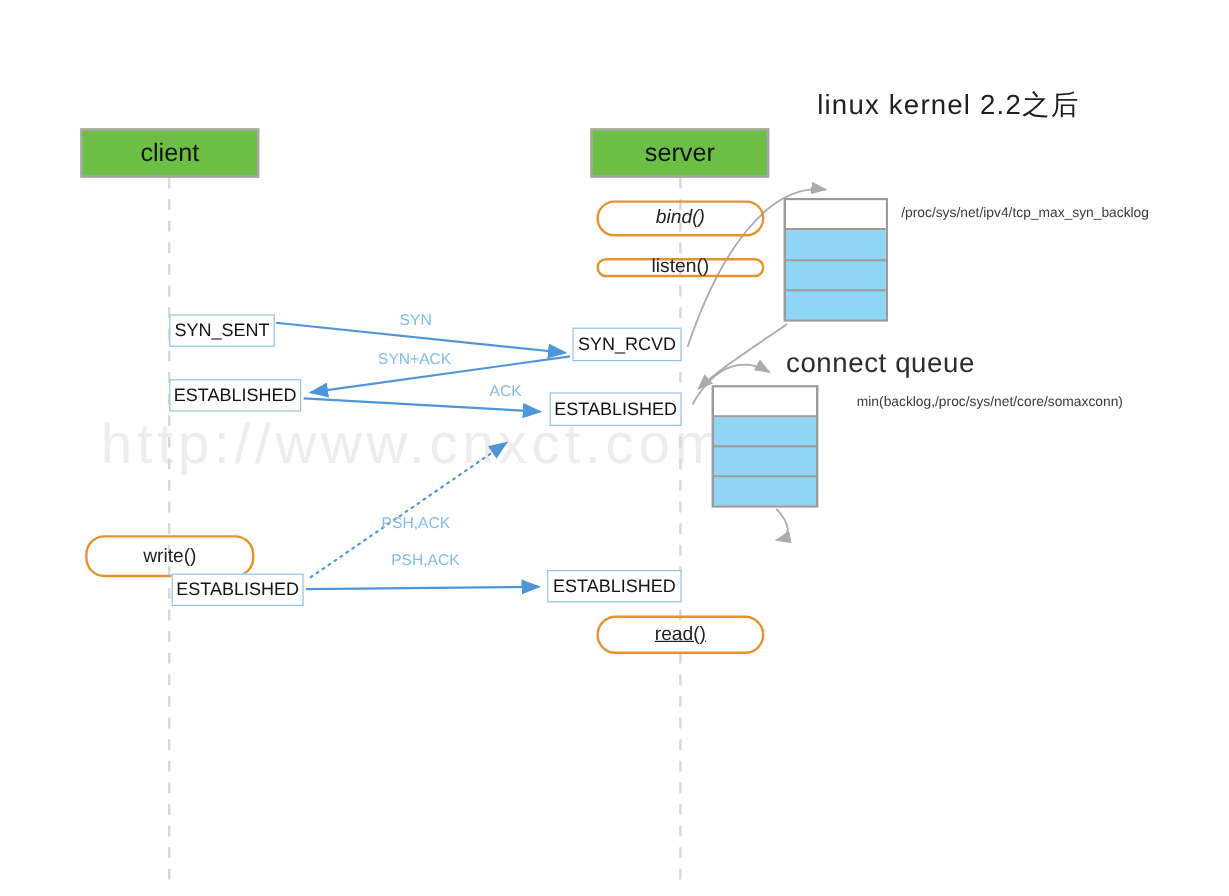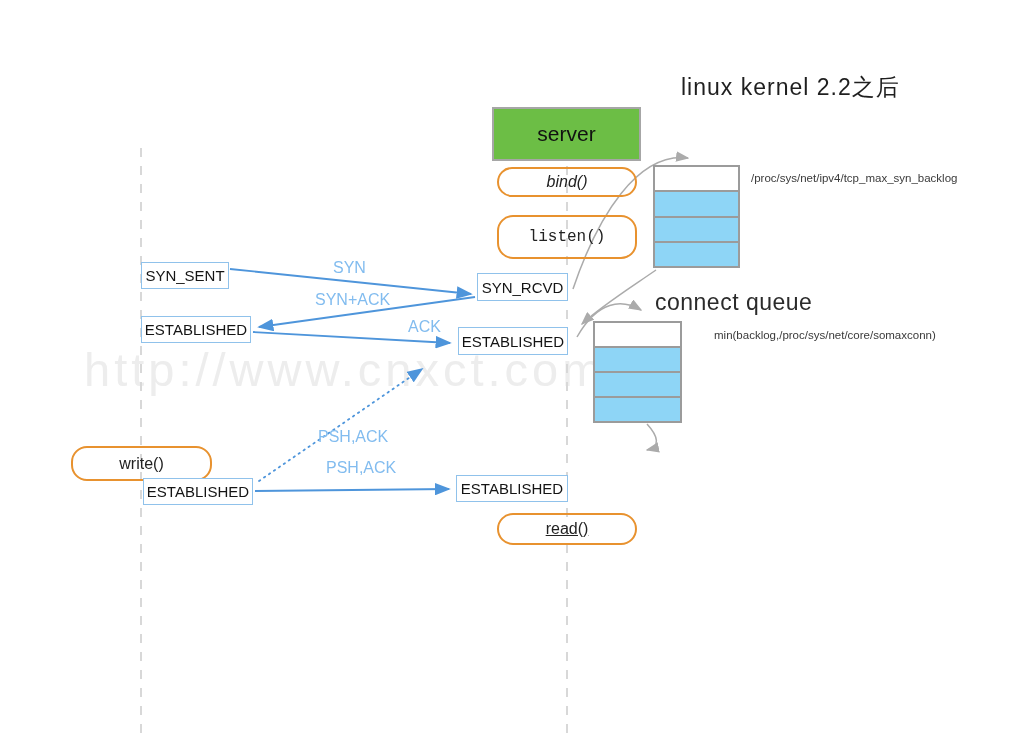--- a/index.html
+++ b/index.html
@@ -28,21 +28,21 @@
     border:1px solid #90c2eb;background:#fff;
     display:flex;align-items:center;justify-content:center;
     font-size:15px;color:#141414;white-space:nowrap;
   }
   .queue{border:2px solid #9b9b9b;background:#fff;display:flex;flex-direction:column;}
   .queue-row{flex:1;border-bottom:2px solid #9b9b9b;background:#fff;}
   .queue-row:last-child{border-bottom:none;}
   .queue-row.filled{background:#8ed5f6;}
   .big-label{font-size:23px;color:#2b2b2b;white-space:nowrap;letter-spacing:0.5px;}
   .note{font-size:11.5px;color:#3a3a3a;white-space:nowrap;}
-  .msg-label{font-size:16px;color:#82bcef;white-space:nowrap;}
+  .msg-label{font-size:13px;color:#82bcef;white-space:nowrap;}
   .title{font-size:23px;color:#1f1f1f;white-space:nowrap;letter-spacing:1px;}
 </style>
 </head>
 <body>
 
 <div class="canvas">
 
   <div class="watermark">http://www.cnxct.com</div>
 
   <svg class="lines" width="1024" height="747">
@@ -65,28 +65,31 @@
     <line x1="259" y1="481" x2="422" y2="369" stroke="#4e95db" stroke-width="1.8" stroke-dasharray="1.5 4.5" stroke-linecap="round" marker-end="url(#mblue)"></line>
 
     <path d="M573 289 C 598 215, 638 152, 688 158" fill="none" stroke="#ababab" stroke-width="1.5" marker-end="url(#mgray)"></path>
     <path d="M656 270 C 627 290, 600 307, 582 324" fill="none" stroke="#ababab" stroke-width="1.5" marker-end="url(#mgray)"></path>
     <path d="M577 337 C 598 300, 622 299, 641 310" fill="none" stroke="#ababab" stroke-width="1.5" marker-end="url(#mgray)"></path>
     <path d="M647 424 C 658 436, 661 447, 647 450" fill="none" stroke="#ababab" stroke-width="1.5" marker-end="url(#mgray)"></path>
   </svg>
 
   <div class="abs title z2" style="left:681px;top:72px;">linux  kernel 2.2之后</div>
 
-  <div class="abs lane-header z2" style="left:492px;top:107px;width:149px;height:54px;">
+  <div class="abs lane-header z2" style="left:67px;top:107px;width:149px;height:41px;">
+    <span>client</span>
+  </div>
+  <div class="abs lane-header z2" style="left:492px;top:107px;width:149px;height:41px;">
     <span>server</span>
   </div>
 
   <div class="abs pill z2" style="left:497px;top:167px;width:140px;height:30px;font-style:italic;">
     <span>bind()</span>
   </div>
-  <div class="abs pill z2" style="left:497px;top:215px;width:140px;height:44px;font-family:Liberation Mono, monospace;">
+  <div class="abs pill z2" style="left:497px;top:215px;width:140px;height:16px;">
     <span>listen()</span>
   </div>
   <div class="abs pill z2" style="left:497px;top:513px;width:140px;height:32px;text-decoration:underline;">
     <span>read()</span>
   </div>
   <div class="abs pill z2" style="left:71px;top:446px;width:141px;height:35px;">
     <span>write()</span>
   </div>
 
   <div class="abs state z2" style="left:141px;top:262px;width:88px;height:27px;">

